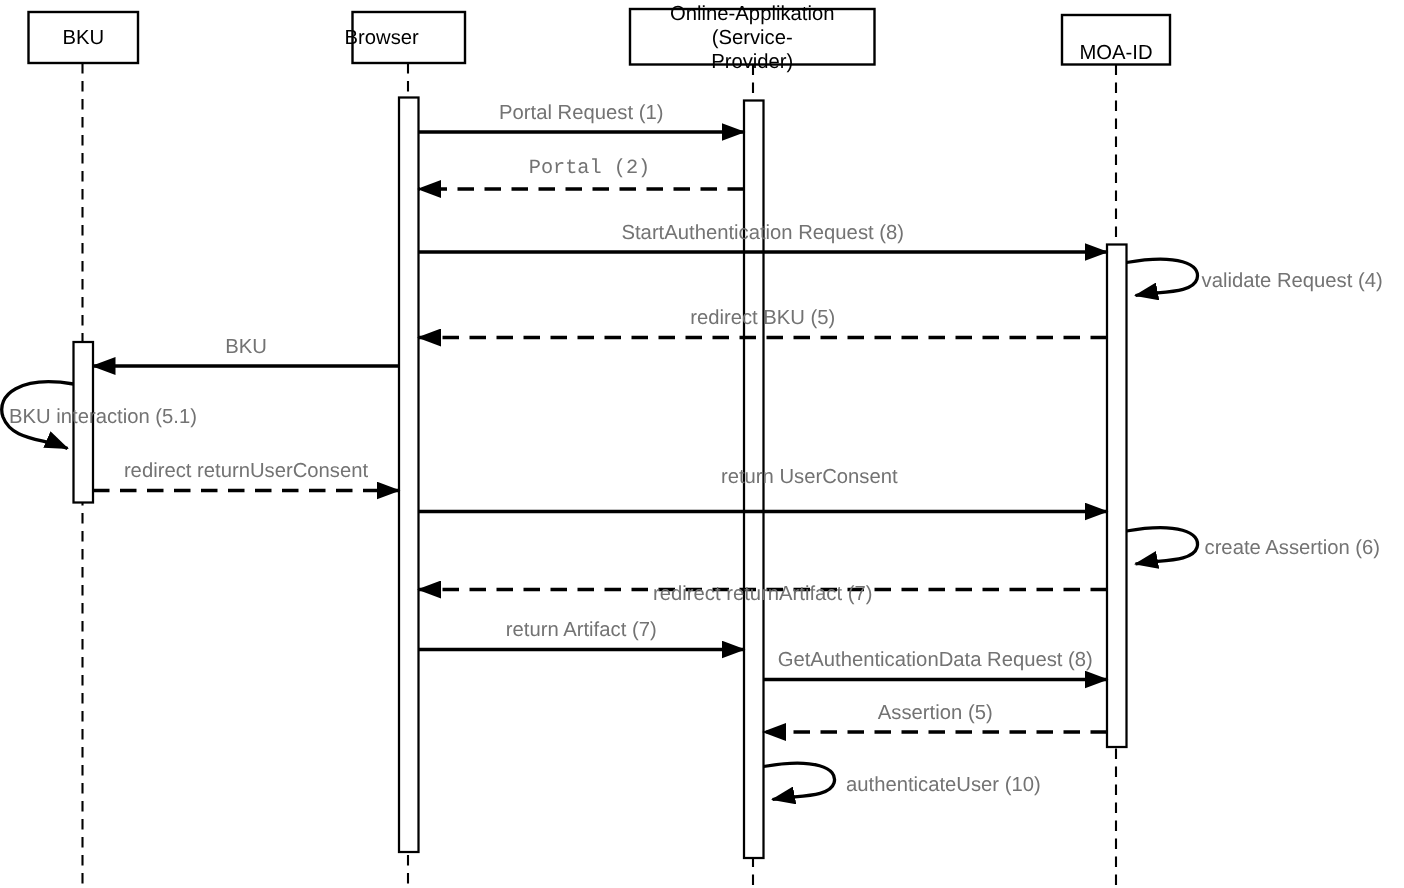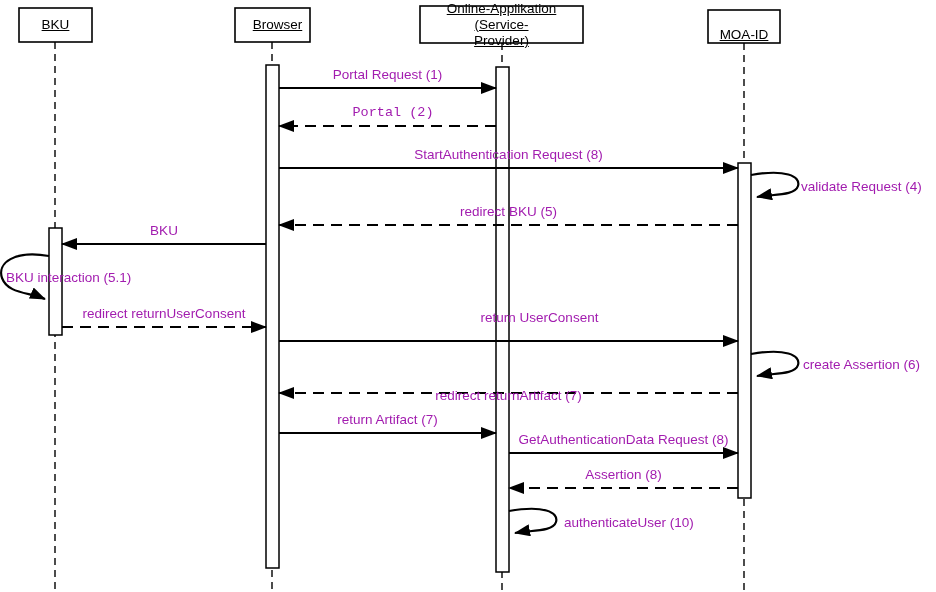--- a/index.html
+++ b/index.html
@@ -3,27 +3,27 @@
 <meta charset="utf-8">
 <style>
   html,body{margin:0;padding:0;background:#ffffff;}
   #stage{
     position:relative;width:936px;height:592px;background:#ffffff;
     font-family:"Liberation Sans",sans-serif;color:#000;overflow:hidden;
   }
   #diagram-svg{position:absolute;left:0;top:0;}
   .msg-label{
     position:absolute;font-size:13.5px;line-height:16px;height:16px;
-    white-space:nowrap;color:#a21caf;
+    white-space:nowrap;color:#737373;
   }
   .msg-label.center{transform:translateX(-50%);}
   .actor-label{
     position:absolute;display:flex;align-items:center;justify-content:center;
     text-align:center;font-size:13.5px;line-height:16px;
-    text-decoration:underline;white-space:pre-line;color:#000;
+    white-space:pre-line;color:#000;
   }
 </style>
 </head>
 <body>
 
 <div id="stage">
   <svg id="diagram-svg" width="936" height="592" viewBox="0 0 936 592" xmlns="http://www.w3.org/2000/svg">
       <defs>
         <marker id="arrow" markerUnits="userSpaceOnUse" markerWidth="16" markerHeight="12" refX="15" refY="6" orient="auto">
           <path d="M0,0 L16,6 L0,12 z" fill="#000000"></path>
@@ -52,33 +52,33 @@
       <line x1="279" y1="341" x2="738" y2="341" stroke="#000000" stroke-width="2.2" marker-end="url(#arrow)"></line>
       <path d="M 751,354 C 785,348 801,355 798,365 C 795,375 773,373 757,376" fill="none" stroke="#000000" stroke-width="2.2" marker-end="url(#arrow)"></path>
       <line x1="738" y1="393" x2="279" y2="393" stroke="#000000" stroke-width="2.2" marker-end="url(#arrow)" stroke-dasharray="11,7"></line>
       <line x1="279" y1="433" x2="496" y2="433" stroke="#000000" stroke-width="2.2" marker-end="url(#arrow)"></line>
       <line x1="509" y1="453" x2="738" y2="453" stroke="#000000" stroke-width="2.2" marker-end="url(#arrow)"></line>
       <line x1="738" y1="488" x2="509" y2="488" stroke="#000000" stroke-width="2.2" marker-end="url(#arrow)" stroke-dasharray="11,7"></line>
       <path d="M 509,511 C 543,505 559,512 556,522 C 553,532 531,530 515,533" fill="none" stroke="#000000" stroke-width="2.2" marker-end="url(#arrow)"></path>
     </svg>
   <div id="labels">
       <div class="actor-label" style="left: 19px; top: 8px; width: 73px; height: 34px;">BKU</div>
-      <div class="actor-label" style="left: 240px; top: 8px; width: 75px; height: 34px;">Browser</div>
+      <div class="actor-label" style="left: 217px; top: 8px; width: 75px; height: 34px;">Browser</div>
       <div class="actor-label" style="left: 420px; top: 6px; width: 163px; height: 37px;">Online-Applikation (Service-
 Provider)</div>
       <div class="actor-label" style="left: 708px; top: 10px; width: 72px; height: 49px;">MOA-ID</div>
       <div class="msg-label center" style="left: 387.5px; top: 67px;">Portal Request (1)</div>
       <div class="msg-label center" style="left: 393px; top: 105px; font-family: Liberation Mono, monospace;">Portal (2)</div>
       <div class="msg-label center" style="left: 508.5px; top: 147px;">StartAuthentication Request (8)</div>
       <div class="msg-label" style="left: 801px; top: 179px;">validate Request (4)</div>
       <div class="msg-label center" style="left: 508.5px; top: 204px;">redirect BKU (5)</div>
       <div class="msg-label center" style="left: 164px; top: 223px;">BKU</div>
       <div class="msg-label" style="left: 6px; top: 270px;">BKU interaction (5.1)</div>
       <div class="msg-label center" style="left: 164px; top: 306px;">redirect returnUserConsent</div>
       <div class="msg-label center" style="left: 508.5px; top: 310px; margin-left: 31px;">return UserConsent</div>
       <div class="msg-label" style="left: 803px; top: 357px;">create Assertion (6)</div>
       <div class="msg-label center" style="left: 508.5px; top: 388px;">redirect returnArtifact (7)</div>
       <div class="msg-label center" style="left: 387.5px; top: 412px;">return Artifact (7)</div>
       <div class="msg-label center" style="left: 623.5px; top: 432px;">GetAuthenticationData Request (8)</div>
-      <div class="msg-label center" style="left: 623.5px; top: 467px;">Assertion (8)</div>
+      <div class="msg-label center" style="left: 623.5px; top: 467px;">Assertion (5)</div>
       <div class="msg-label" style="left: 564px; top: 515px;">authenticateUser (10)</div>
     </div>
 </div>
 
 </body></html>

